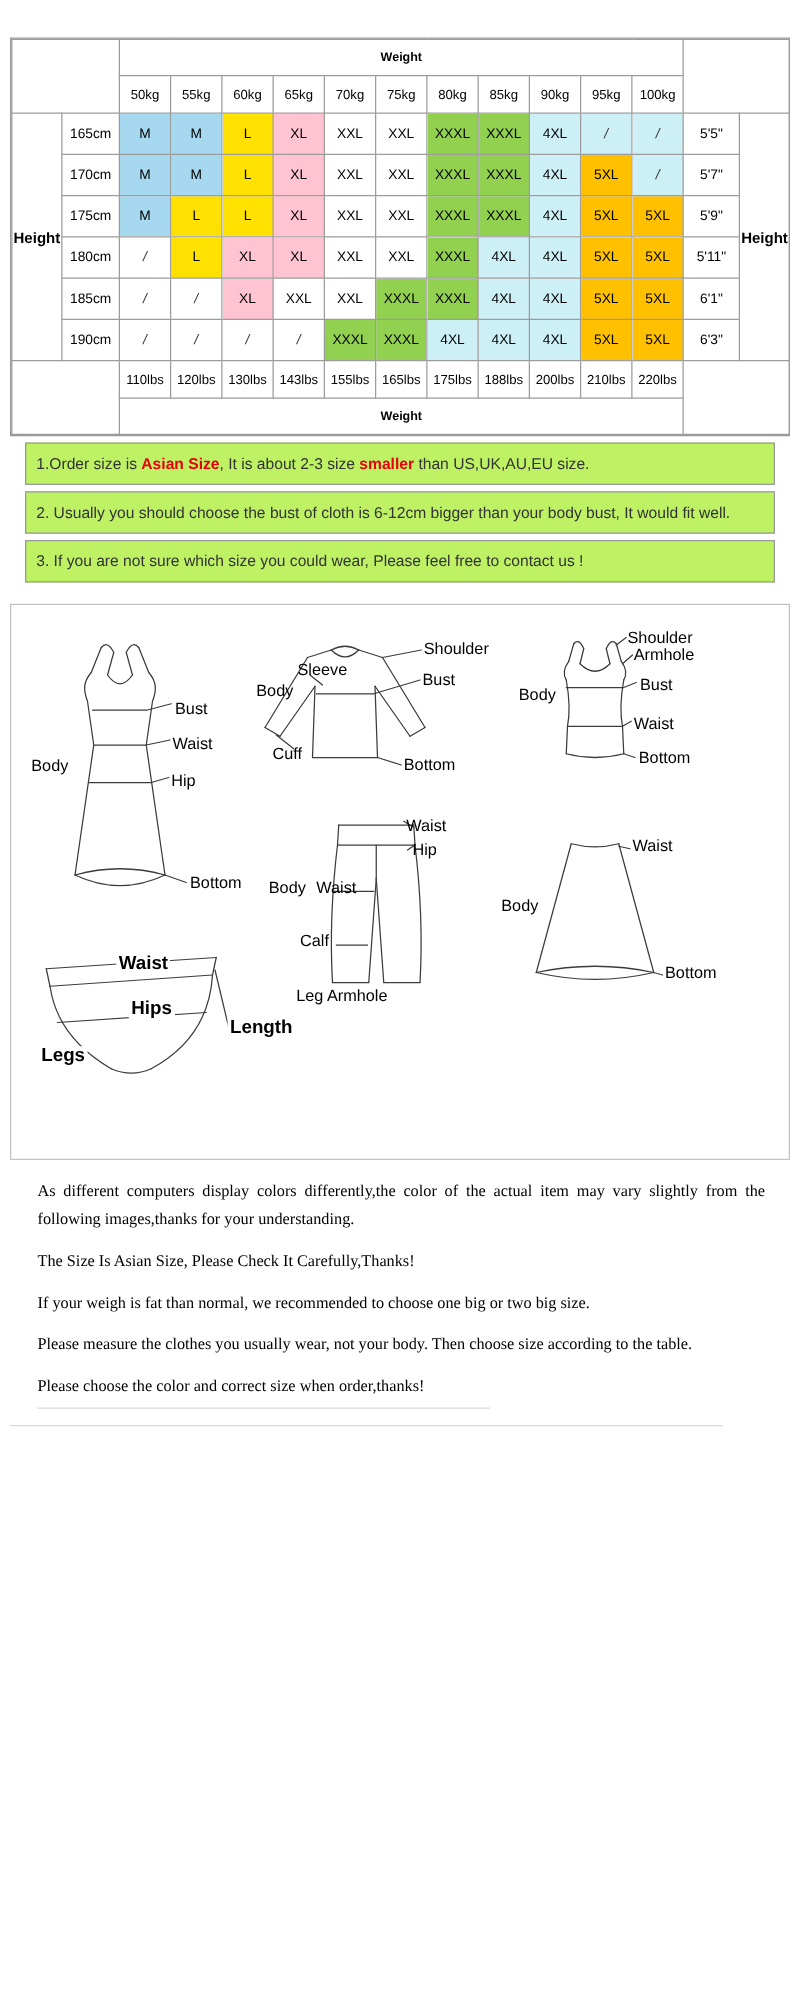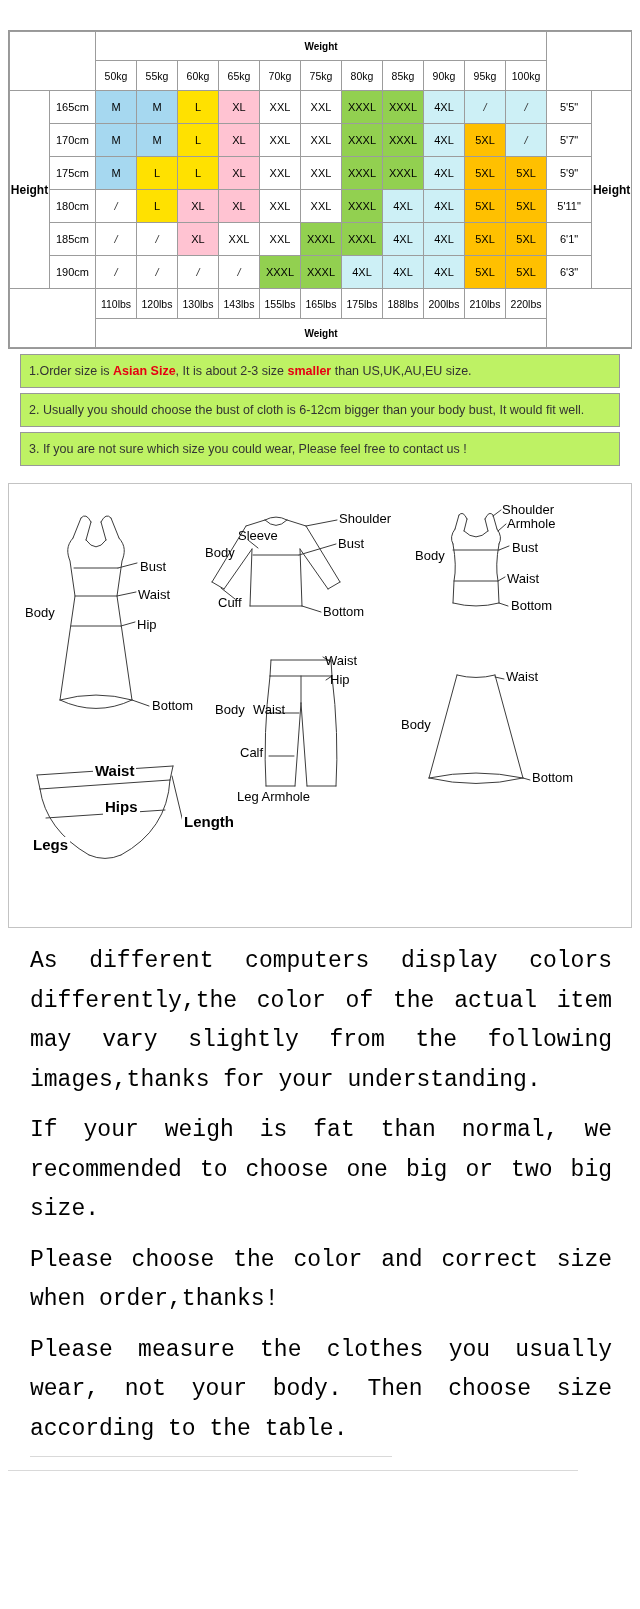--- a/index.html
+++ b/index.html
@@ -21,21 +21,21 @@
 
   
   .diagram-box{position:relative;margin:17px 8px 0;border:1px solid #c3c3c3;height:443px;background:#fff;}
   .diagram-box svg{position:absolute;left:0;top:0;}
   .dlabel{position:absolute;font-size:13px;color:#000;white-space:nowrap;line-height:1.1;}
   .dlabel.bold{font-weight:bold;font-size:15px;background:#fff;padding:0 2px;}
 
   
   .notes-panel{margin:14px 28px 0 30px;font-family:"Liberation Serif",serif;color:#000;padding-bottom:28px;}
   .notes-heading{font-size:19px;margin:16px 0 16px;}
-  .notes-panel p{margin:0 0 11px;font-size:23px;line-height:1.72;text-align:justify;font-family:Liberation Mono, monospace;}
+  .notes-panel p{margin:0 0 11px;font-size:13px;line-height:1.72;text-align:justify;}
   .faint-line{border-top:1px solid #d9d9d9;height:0;}
   .faint-line.mid{width:362px;margin:-5px 0 13px 0;}
   .faint-line.bottom{width:570px;margin:6px 0 0 -22px;}
 </style>
 </head>
 <body>
 
 <div class="chart-box">
   <table class="size-table">
     <colgroup>
@@ -330,18 +330,19 @@
   <span class="dlabel" style="left:523px;top:287px">Bottom</span>
 
   <span class="dlabel bold" style="left:84px;top:279px">Waist</span>
   <span class="dlabel bold" style="left:94px;top:315px">Hips</span>
   <span class="dlabel bold" style="left:22px;top:353px">Legs</span>
   <span class="dlabel bold" style="left:173px;top:330px">Length</span>
 </div>
 
 <div class="notes-panel">
   <p>As different computers display colors differently,the color of the actual item may vary slightly from the following images,thanks for your understanding.</p>
+  <p>The Size Is Asian Size, Please Check It Carefully,Thanks!</p>
   <p>If your weigh is fat than normal, we recommended to choose one big or two big size.</p>
+  <p>Please measure the clothes you usually wear, not your body. Then choose size according to the table.</p>
   <p>Please choose the color and correct size when order,thanks!</p>
-  <p>Please measure the clothes you usually wear, not your body. Then choose size according to the table.</p>
   <div class="faint-line mid"></div>
   <div class="faint-line bottom"></div>
 </div>
 
 </body></html>

